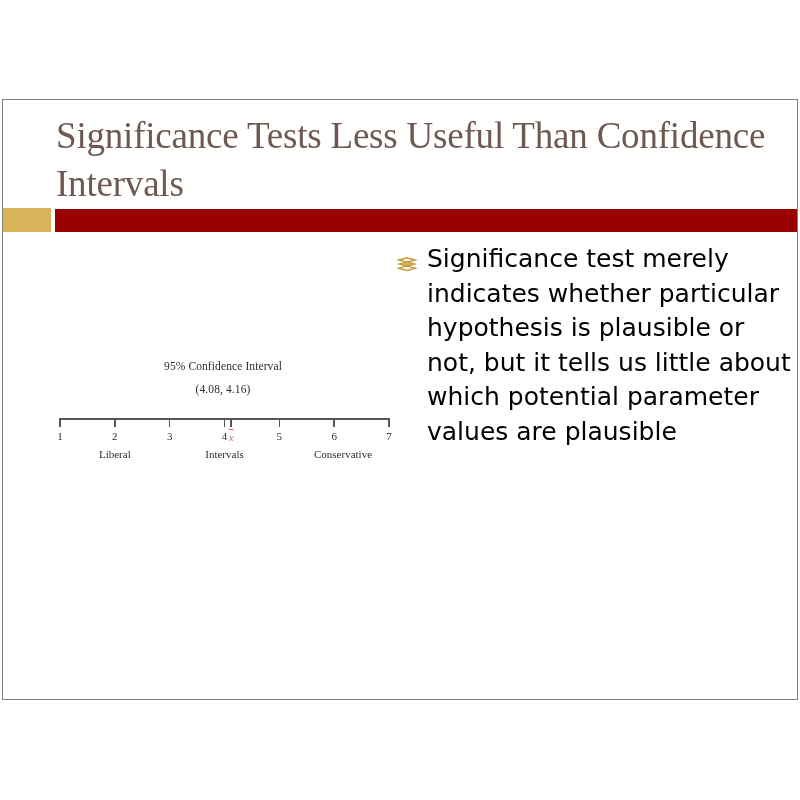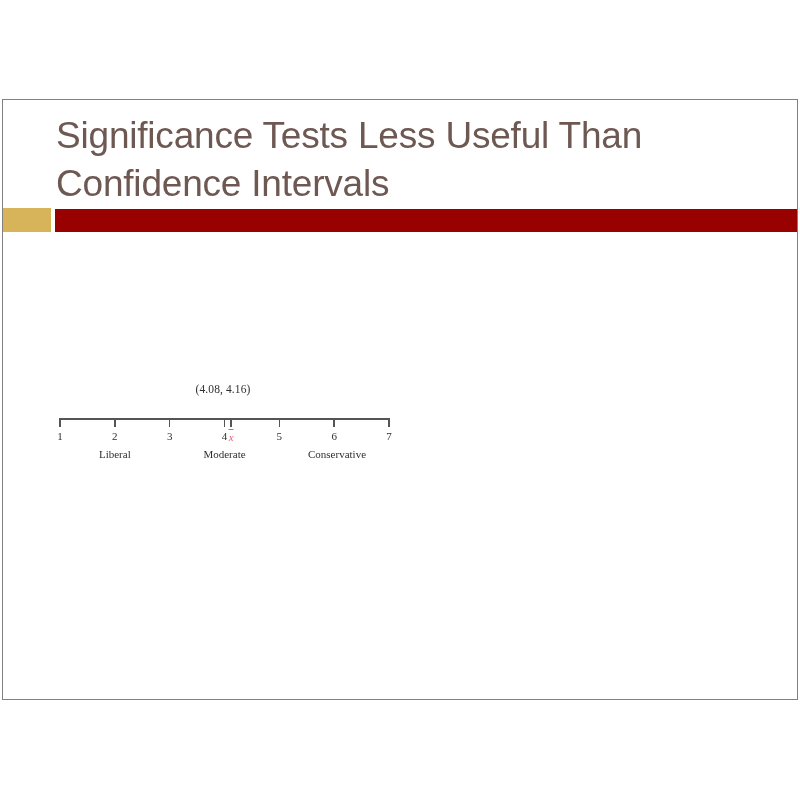--- a/index.html
+++ b/index.html
@@ -27,21 +27,21 @@
     overflow: hidden;
   }
 
   
   #title {
     position: absolute;
     left: 53px;
     top: 12px;
     width: 720px;
     color: #6e5852;
-    font-family: Liberation Sans, sans-serif;
+    font-family: Liberation Serif, serif;
     font-size: 37px;
     line-height: 48px;
     font-weight: 400;
     letter-spacing: -0.2px;
     white-space: pre-wrap;
   }
 
   
   #accent-gold {
     position: absolute;
@@ -188,20 +188,21 @@
 
 <div id="slide">
 
   <div id="title">Significance Tests Less Useful Than Confidence Intervals</div>
 
   <div id="accent-gold"></div>
   <div id="accent-red"></div>
 
   <div id="figure">
 
+    <div class="fig-caption" id="fig-caption-line1">95% Confidence Interval</div>
     <div class="fig-caption" id="fig-caption-line2">(4.08, 4.16)</div>
 
 
     <div id="axis-wrap">
       <div id="axis-line"></div>
       <div id="ticks">
           <div class="tick" style="left: 16.25px;"></div>
           <div class="tick" style="left: 71.0833px;"></div>
           <div class="tick" style="left: 125.917px;"></div>
           <div class="tick" style="left: 180.75px;"></div>
@@ -213,27 +214,35 @@
           <div class="tick-label" style="left: 17px;">1</div>
           <div class="tick-label" style="left: 71.8333px;">2</div>
           <div class="tick-label" style="left: 126.667px;">3</div>
           <div class="tick-label" style="left: 181.5px;">4</div>
           <div class="tick-label" style="left: 236.333px;">5</div>
           <div class="tick-label" style="left: 291.167px;">6</div>
           <div class="tick-label" style="left: 346px;">7</div>
         </div>
       <div id="cat-labels">
           <div class="cat-label" style="left: 71.8333px;">Liberal</div>
-          <div class="cat-label" style="left: 181.5px;">Moderate</div>
-          <div class="cat-label" style="left: 294px;">Conservative</div>
+          <div class="cat-label" style="left: 181.5px;">Intervals</div>
+          <div class="cat-label" style="left: 300px;">Conservative</div>
         </div>
 
       <div class="xbar-tick" id="xbar-tick" style="left: 187.33px;"></div>
       <div id="xbar-label" style="left: 188.08px;">
         <span class="bar"></span><span>x</span>
       </div>
     </div>
   </div>
 
   <div id="body-text">
+      <div class="bullet">
+        <span class="bullet-marker"><svg viewBox="0 0 24 20" width="22" height="18">
+            <path d="M3 4.5 L12 2 L21 4.5 L12 7 Z" fill="none" stroke="#c49a3f" stroke-width="1.6"></path>
+            <path d="M3 9 L12 6.5 L21 9 L12 11.5 Z" fill="#d8b055" stroke="#c49a3f" stroke-width="1.2"></path>
+            <path d="M3 13.5 L12 11 L21 13.5 L12 16 Z" fill="none" stroke="#c49a3f" stroke-width="1.6"></path>
+          </svg></span>
+        <span class="bullet-text"> Significance test merely indicates whether particular hypothesis is plausible or not, but it tells us little about which potential parameter values are plausible</span>
+      </div>
     </div>
 
 </div>
 
 </body></html>

